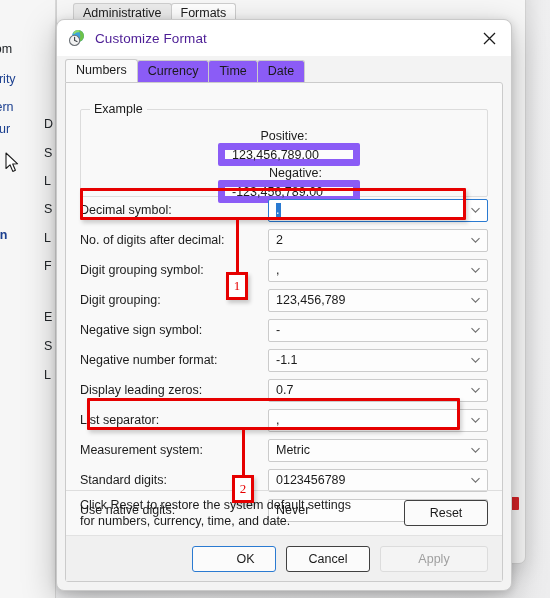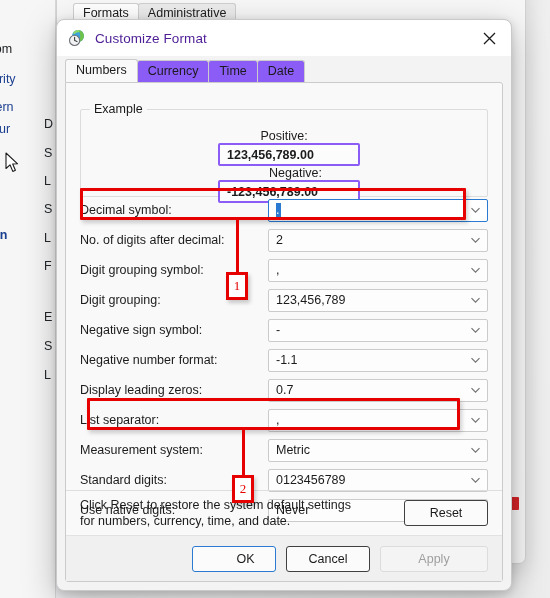--- a/index.html
+++ b/index.html
@@ -135,23 +135,23 @@
     position: absolute; left: 14px; top: 26px; right: 14px; height: 88px;
     border: 1px solid #dcdcdc; border-radius: 2px;
   }
   .groupbox-legend {
     position: absolute; left: 9px; top: -8px; background: #f9f9f9;
     padding: 0 4px; font-size: 12.5px; color: #1b1b1b;
   }
   .ex-row { position: absolute; left: 10px; top: 19px; right: 10px; display: flex; align-items: center; flex-direction: column; }
   .ex-label { font-size: 12.5px; color: #1b1b1b; }
   .ex-box {
-    height: 23px; border: 2px solid #8b5cf6; background: #fcfcfc;
+    height: 23px; border: 7px solid #8b5cf6; background: #fcfcfc;
     border-radius: 2px; font-size: 12.5px; color: #1b1b1b;
-    display: flex; align-items: center; padding: 0 7px; font-weight: bold;
+    display: flex; align-items: center; padding: 0 7px;
   }
   #ex-positive-value { width: 142px; margin-left: 10px; }
   #ex-negative-value { width: 142px; margin-left: 10px; }
   #ex-negative-label { margin-left: 23px; }
 
   
   .form { position: absolute; left: 14px; right: 14px; top: 112px; }
   .row {
     position: relative; height: 30px;
     display: flex; align-items: center;
@@ -217,22 +217,22 @@
   }
 </style>
 </head>
 <body>
 
 <div id="bg-root">
   <div class="bg-desktop"></div>
 
   <div class="bg-window">
     <div class="bg-tabstrip">
+      <div class="bg-tab">Administrative</div>
       <div class="bg-tab sel">Formats</div>
-      <div class="bg-tab">Administrative</div>
     </div>
     <div class="bg-hline"></div>
 
     <div class="bg-label u" style="left:16px; top:60px;">Fo</div>
     <div class="bg-field" style="left:16px; top:78px; width:160px;">En</div>
 
     <div class="bg-link" style="left:16px; top:116px;">La</div>
 
     <div class="bg-group" style="left:14px; top:134px; width:150px; height:150px;"></div>
     <div class="bg-group" style="left:14px; top:300px; width:150px; height:120px;"></div>

